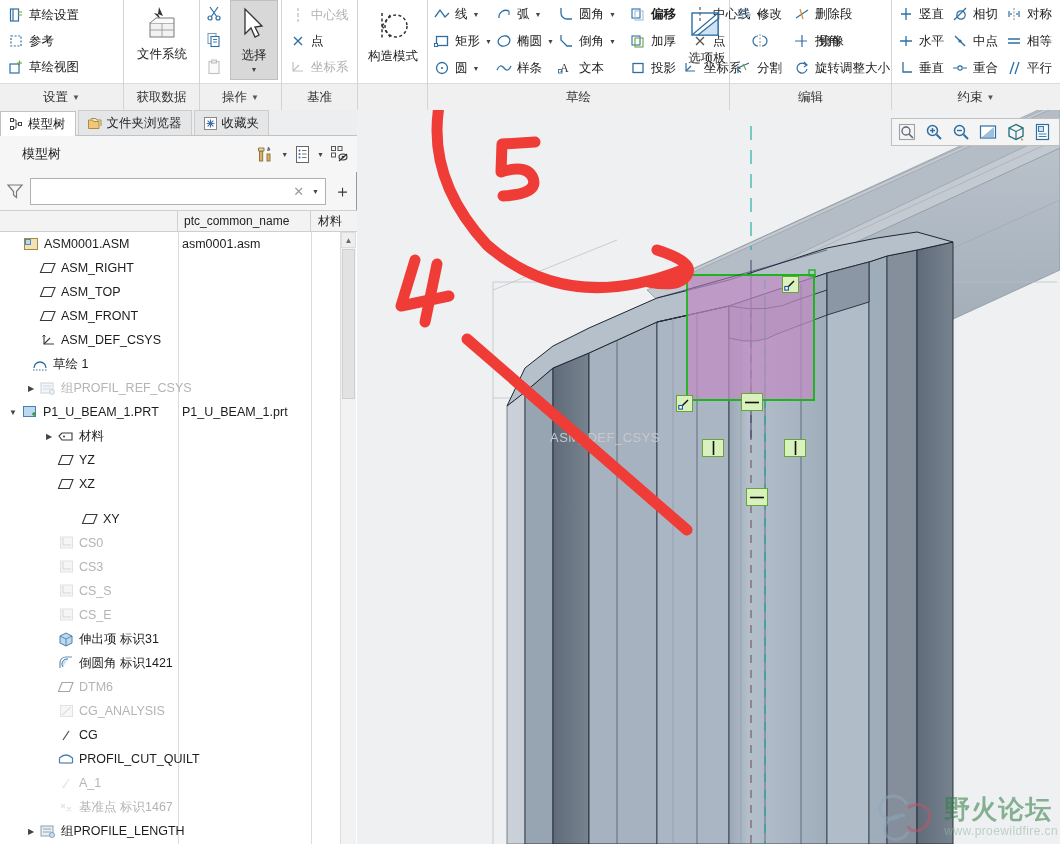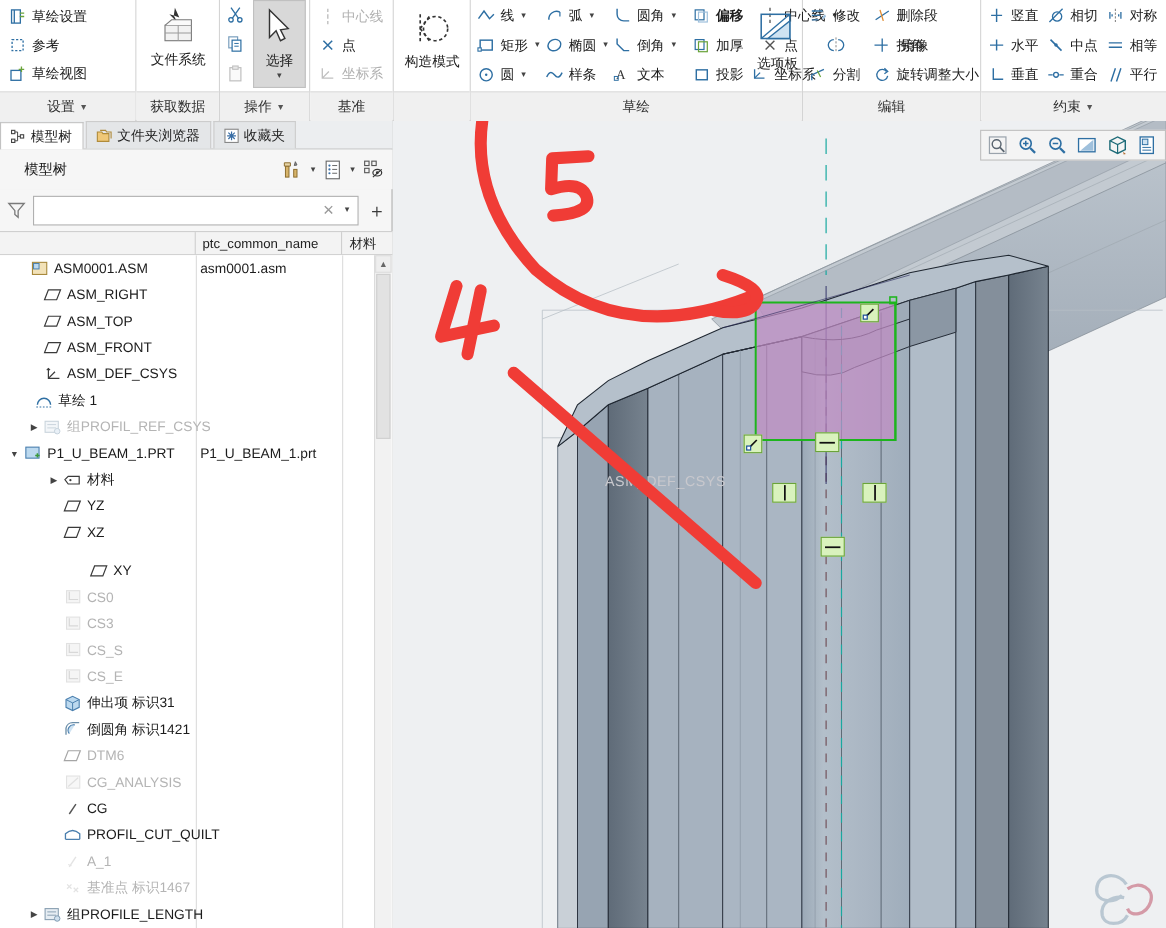--- a/index.html
+++ b/index.html
@@ -728,21 +728,21 @@
     <div class="colhdr">
       <div class="c1"></div>
       <div class="c2">ptc_common_name</div>
       <div class="c3">材料</div>
     </div>
 
     <div class="treewrap">
       <div class="treecol2"></div>
       <div class="treecol3"></div>
       <div id="tree-rows">
-          <div class="trow" style="padding-left: 12px;">
+          <div class="trow" style="padding-left: 7px;">
             <span class="exp"></span>
             <span class="tic">
               <svg width="15" height="15" viewBox="0 0 15 15">
                 <rect x="0.5" y="1.5" width="13" height="11" fill="#f2e2b8" stroke="#a8893c" stroke-width="1"></rect>
                 <rect x="1.5" y="2.5" width="5" height="5" fill="#bcd9ef" stroke="#4a7fae" stroke-width="0.9"></rect>
               </svg>
             </span>
             <span class="tlabel">ASM0001.ASM</span>
             <span class="tname2">asm0001.asm</span>
           </div>
@@ -1188,15 +1188,19 @@
     </div>
 
     <div class="watermark">
       <span>
         <svg width="66" height="54" viewBox="0 0 66 54">
           <path d="M32 14 C24 2, 6 4, 5 18 C4 30, 20 32, 28 24" fill="none" stroke="#8fa6b8" stroke-width="3"></path>
           <path d="M30 26 C20 24, 8 30, 10 42 C12 52, 28 52, 33 42" fill="none" stroke="#8fa6b8" stroke-width="3"></path>
           <path d="M33 18 C44 10, 58 18, 54 30 C50 42, 36 44, 33 36" fill="none" stroke="#c0556b" stroke-width="3"></path>
         </svg>
       </span>
+      <span class="wm-text">
+        <span class="wm-main">野火论坛</span>
+        <span class="wm-sub">www.proewildfire.cn</span>
+      </span>
     </div>
   </div>
 </div>
 
 </body></html>

